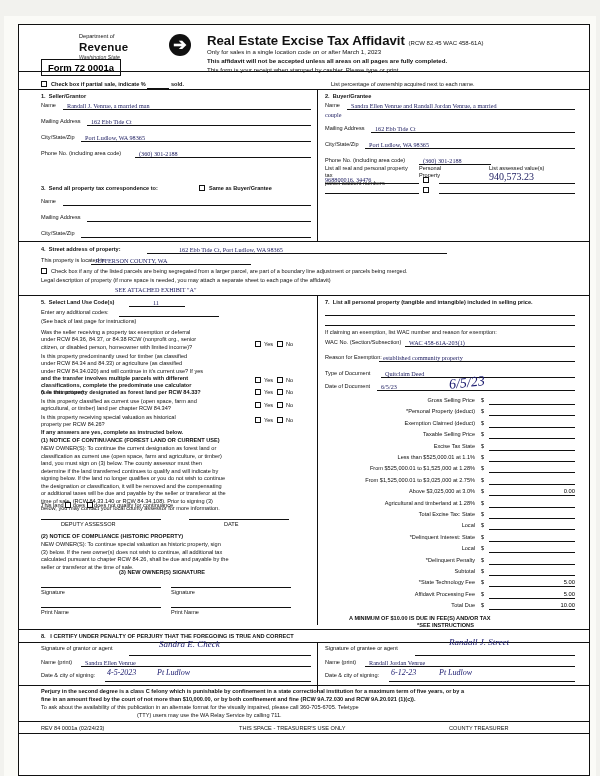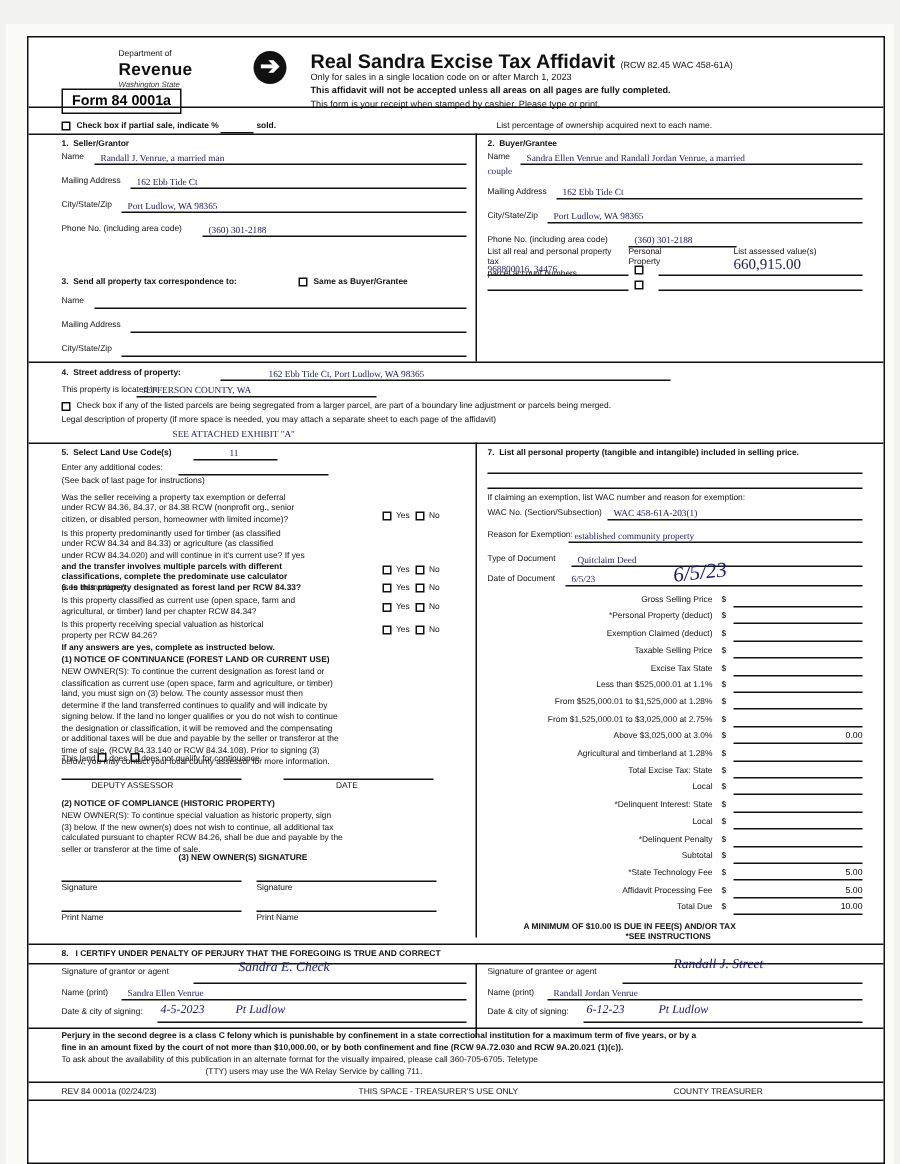--- a/index.html
+++ b/index.html
@@ -35,32 +35,32 @@
   <div class="sheet">
 
     <div class="hdr">
       <div class="dept">
         <span>Department of</span><br>
         <b>Revenue</b><br>
         <span class="wa">Washington State</span>
       </div>
       <div class="logo">➔</div>
       <div class="title">
-        <span>Real Sandra Excise Tax Affidavit</span>
+        <span>Real Estate Excise Tax Affidavit</span>
         <span style="font-size:6px;font-weight:normal;">(RCW 82.45 WAC 458-61A)</span>
       </div>
       <div class="subt">
         <span>Only for sales in a single location code on or after March 1, 2023</span><br>
         <b>This affidavit will not be accepted unless all areas on all pages are fully completed.</b><br>
         <span>This form is your receipt when stamped by cashier. Please type or print.</span>
       </div>
     </div>
 
     <div class="hline" style="left:0;top:46px;right:0;"></div>
-    <div class="formno"><span>Form 84 0001a</span></div>
+    <div class="formno"><span>Form 72 0001a</span></div>
 
     <div class="box" style="left:22px;top:56px;"></div>
     <div class="t b" style="left:32px;top:56px;"><span>Check box if partial sale, indicate %</span>
       <span class="u" style="display:inline-block;width:22px;">&nbsp;</span>
       <span>sold.</span></div>
     <div class="t" style="left:312px;top:56px;"><span>List percentage of ownership acquired next to each name.</span></div>
 
     <div class="hline" style="left:0;top:64px;right:0;"></div>
     <div class="vline" style="left:298px;top:64px;height:152px;"></div>
 
@@ -104,21 +104,21 @@
     <div class="t hand" style="left:404px;top:132px;"><span>(360) 301-2188</span></div>
 
     <div class="t" style="left:306px;top:140px;width:86px;"><span>List all real and personal property tax</span><br><span>parcel account numbers</span></div>
     <div class="t" style="left:400px;top:140px;"><span>Personal</span><br><span>Property</span></div>
     <div class="t" style="left:470px;top:140px;"><span>List assessed value(s)</span></div>
 
     <div class="fline" style="left:306px;top:158px;width:94px;"></div>
     <div class="box" style="left:404px;top:152px;"></div>
     <div class="fline" style="left:420px;top:158px;width:136px;"></div>
     <div class="t hand" style="left:306px;top:151px;"><span>968800016, 34476</span></div>
-    <div class="big" style="position:absolute;left:470px;top:146px;"><span>660,915.00</span></div>
+    <div class="big" style="position:absolute;left:470px;top:146px;"><span>940,573.23</span></div>
 
     <div class="fline" style="left:306px;top:168px;width:94px;"></div>
     <div class="box" style="left:404px;top:162px;"></div>
     <div class="fline" style="left:420px;top:168px;width:136px;"></div>
 
     <div class="t b" style="left:22px;top:160px;">
       <span>3.</span>&nbsp;&nbsp;<span>Send all property tax correspondence to:</span>
     </div>
     <div class="box" style="left:180px;top:160px;"></div>
     <div class="t b" style="left:190px;top:160px;"><span>Same as Buyer/Grantee</span></div>

